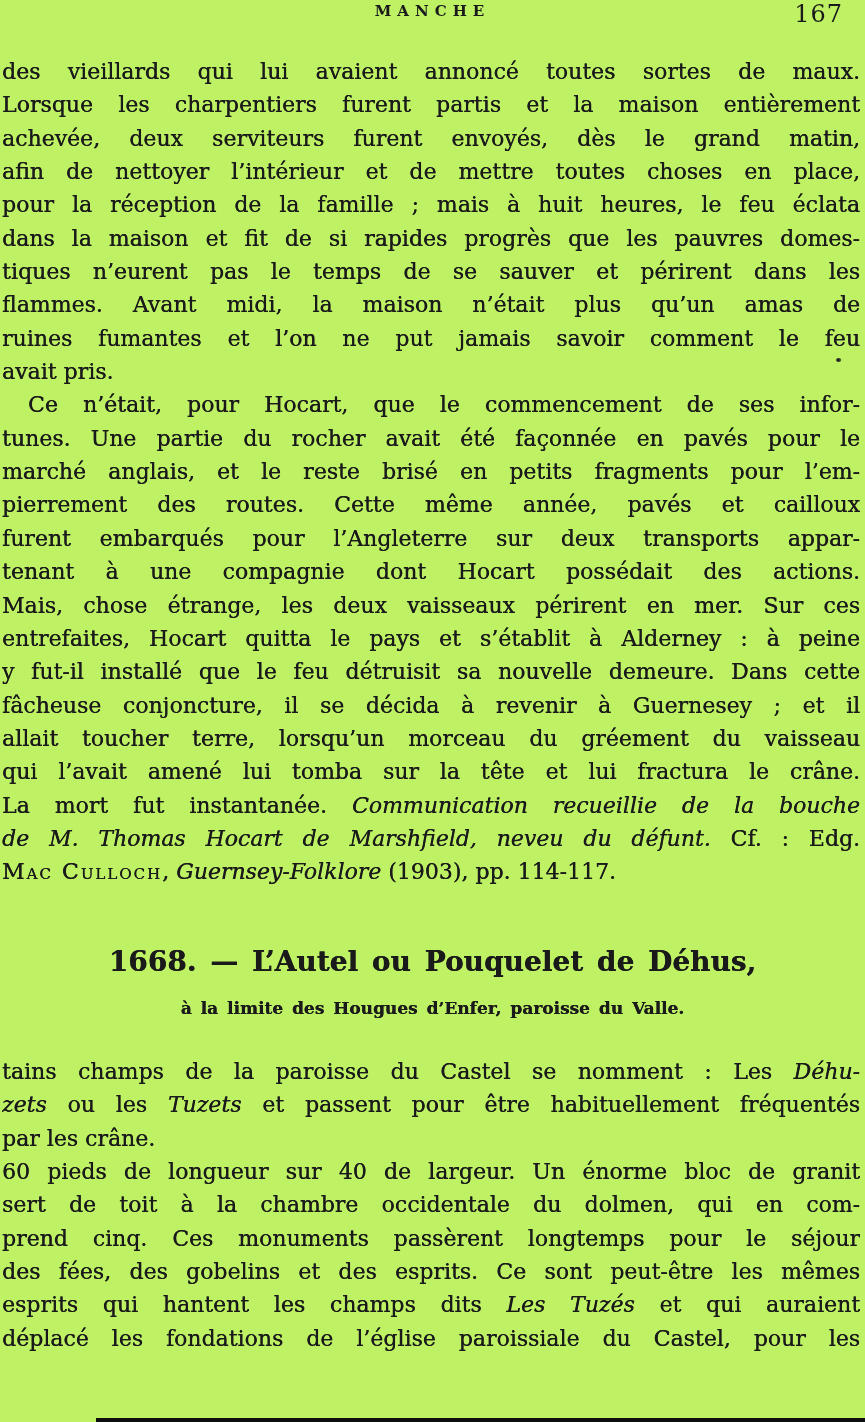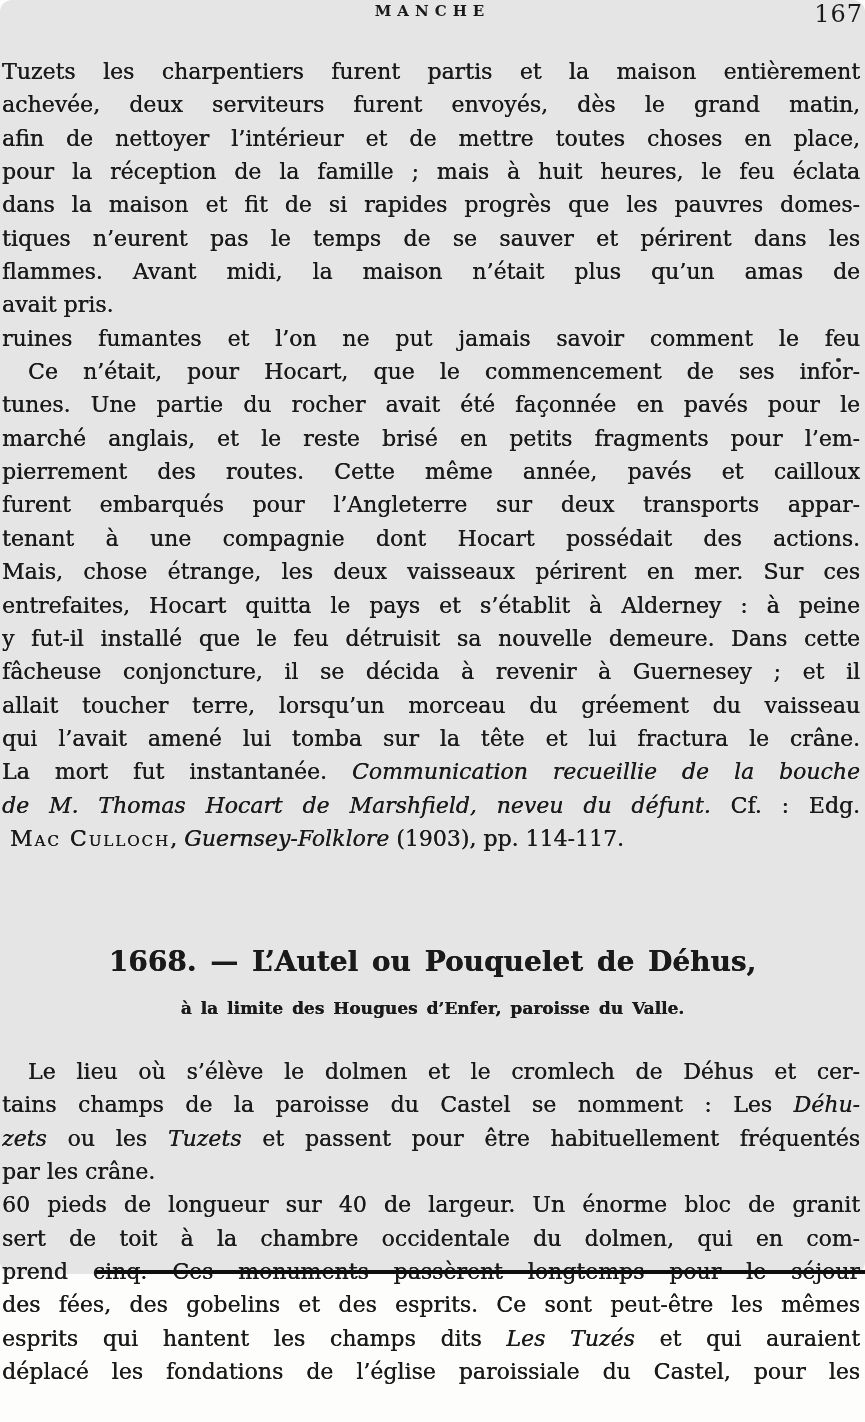--- a/index.html
+++ b/index.html
@@ -3,52 +3,51 @@
 <meta charset="utf-8">
 <style>
   html, body { margin: 0; padding: 0; }
   body {
     width: 865px; height: 1422px;
     background: #fdfdfc;
     overflow: hidden;
   }
   .page {
     position: relative;
-    width: 865px; height: 1274px;
+    width: 865px; height: 1422px;
     font-family: "DejaVu Serif", serif;
     color: #1a1a1a;
-    background: #e5e5e5;
-    border-radius: 12px;
+    background: #bef264;
   }
   .running-head {
     position: absolute; top: 2px; left: 0; right: 0;
     text-align: center;
     font-size: 15px; font-weight: 700;
     letter-spacing: 6px;
   }
   .page-num {
-    position: absolute; top: 0; right: 2px;
+    position: absolute; top: 0; right: 22px;
     font-size: 24px; letter-spacing: 1px;
   }
   .textblock {
     position: absolute; left: 2px; right: 5px;
   }
   .line {
     height: 33.35px; line-height: 33.35px;
     font-size: 22px;
     text-align: justify;
     text-align-last: justify;
     text-justify: inter-word;
     overflow: hidden;
     text-shadow: 0.3px 0 0 currentColor;
   }
   .line.last { text-align: left; text-align-last: left; }
   .line.ind  { text-indent: 26px; }
   .line .i   { font-style: italic; text-align: center; }
-  .line .sc  { font-variant: small-caps; letter-spacing: 2px; margin-left: 8px; }
+  .line .sc  { font-variant: small-caps; letter-spacing: 2px; }
   .entry-heading {
     position: absolute; top: 948px; left: 0; right: 0;
     text-align: center;
   }
   .entry-title {
     font-size: 28px; font-weight: 700;
     word-spacing: 4px; line-height: 28px;
     text-shadow: 0.3px 0 0 currentColor;
   }
   .entry-subtitle {
@@ -73,29 +72,30 @@
 </style>
 </head>
 <body>
 
 <div class="page">
 
   <div class="running-head">MANCHE</div>
   <div class="page-num">167</div>
 
   <div class="textblock" style="top: 55px;">
-      <div class="line"><span>Tuzets les charpentiers furent partis et la maison entièrement</span></div>
+      <div class="line"><span>des vieillards qui lui avaient annoncé toutes sortes de maux.</span></div>
+      <div class="line"><span>Lorsque les charpentiers furent partis et la maison entièrement</span></div>
       <div class="line"><span>achevée, deux serviteurs furent envoyés, dès le grand matin,</span></div>
       <div class="line"><span>afin de nettoyer l’intérieur et de mettre toutes choses en place,</span></div>
       <div class="line"><span>pour la réception de la famille ; mais à huit heures, le feu éclata</span></div>
       <div class="line"><span>dans la maison et fit de si rapides progrès que les pauvres domes-</span></div>
       <div class="line"><span>tiques n’eurent pas le temps de se sauver et périrent dans les</span></div>
       <div class="line"><span>flammes. Avant midi, la maison n’était plus qu’un amas de</span></div>
+      <div class="line"><span>ruines fumantes et l’on ne put jamais savoir comment le feu</span></div>
       <div class="line last"><span>avait pris.</span></div>
-      <div class="line"><span>ruines fumantes et l’on ne put jamais savoir comment le feu</span></div>
       <div class="line ind"><span>Ce n’était, pour Hocart, que le commencement de ses infor-</span></div>
       <div class="line"><span>tunes. Une partie du rocher avait été façonnée en pavés pour le</span></div>
       <div class="line"><span>marché anglais, et le reste brisé en petits fragments pour l’em-</span></div>
       <div class="line"><span>pierrement des routes. Cette même année, pavés et cailloux</span></div>
       <div class="line"><span>furent embarqués pour l’Angleterre sur deux transports appar-</span></div>
       <div class="line"><span>tenant à une compagnie dont Hocart possédait des actions.</span></div>
       <div class="line"><span>Mais, chose étrange, les deux vaisseaux périrent en mer. Sur ces</span></div>
       <div class="line"><span>entrefaites, Hocart quitta le pays et s’établit à Alderney : à peine</span></div>
       <div class="line"><span>y fut-il installé que le feu détruisit sa nouvelle demeure. Dans cette</span></div>
       <div class="line"><span>fâcheuse conjoncture, il se décida à revenir à Guernesey ; et il</span></div>
@@ -105,21 +105,20 @@
       <div class="line"><span class="i">de M. Thomas Hocart de Marshfield, neveu du défunt.</span><span> Cf. : Edg.</span></div>
       <div class="line last"><span class="sc">Mac Culloch</span><span>, </span><span class="i">Guernsey-Folklore</span><span> (1903), pp. 114-117.</span></div>
     </div>
 
   <div class="entry-heading">
     <div class="entry-title">1668. — L’Autel ou Pouquelet de Déhus,</div>
     <div class="entry-subtitle">à la limite des Hougues d’Enfer, paroisse du Valle.</div>
   </div>
 
   <div class="textblock" style="top: 1055px;">
-      <div class="line ind"><span>Le lieu où s’élève le dolmen et le cromlech de Déhus et cer-</span></div>
       <div class="line"><span>tains champs de la paroisse du Castel se nomment : Les </span><span class="i">Déhu-</span></div>
       <div class="line"><span class="i">zets</span><span> ou les </span><span class="i">Tuzets</span><span> et passent pour être habituellement fréquentés</span></div>
       <div class="line last"><span>par les crâne.</span></div>
       <div class="line"><span>60 pieds de longueur sur 40 de largeur. Un énorme bloc de granit</span></div>
       <div class="line"><span>sert de toit à la chambre occidentale du dolmen, qui en com-</span></div>
       <div class="line"><span>prend cinq. Ces monuments passèrent longtemps pour le séjour</span></div>
       <div class="line"><span>des fées, des gobelins et des esprits. Ce sont peut-être les mêmes</span></div>
       <div class="line"><span>esprits qui hantent les champs dits </span><span class="i">Les Tuzés</span><span> et qui auraient</span></div>
       <div class="line"><span>déplacé les fondations de l’église paroissiale du Castel, pour les</span></div>
     </div>

